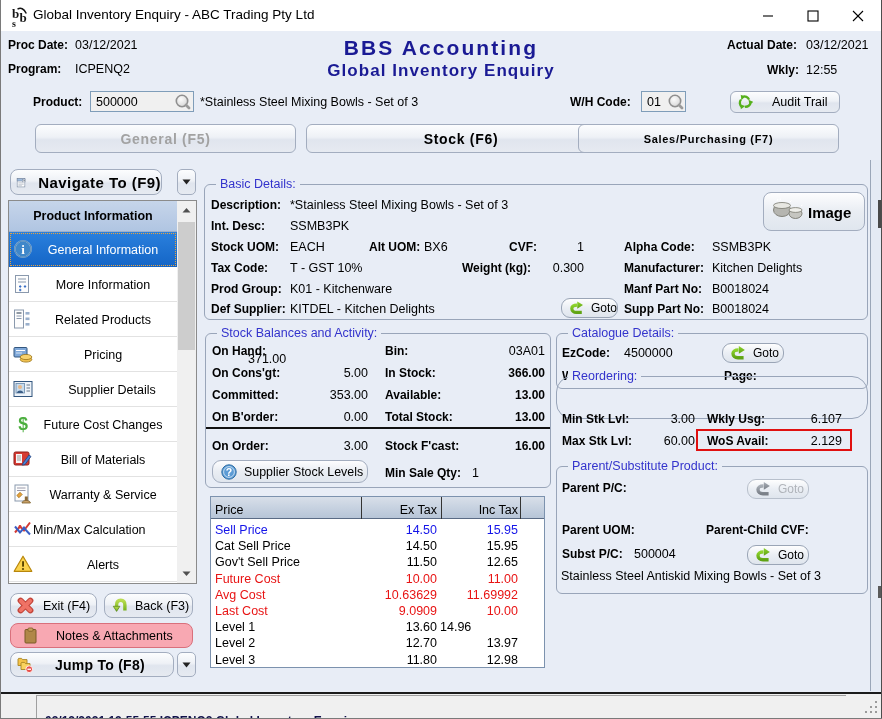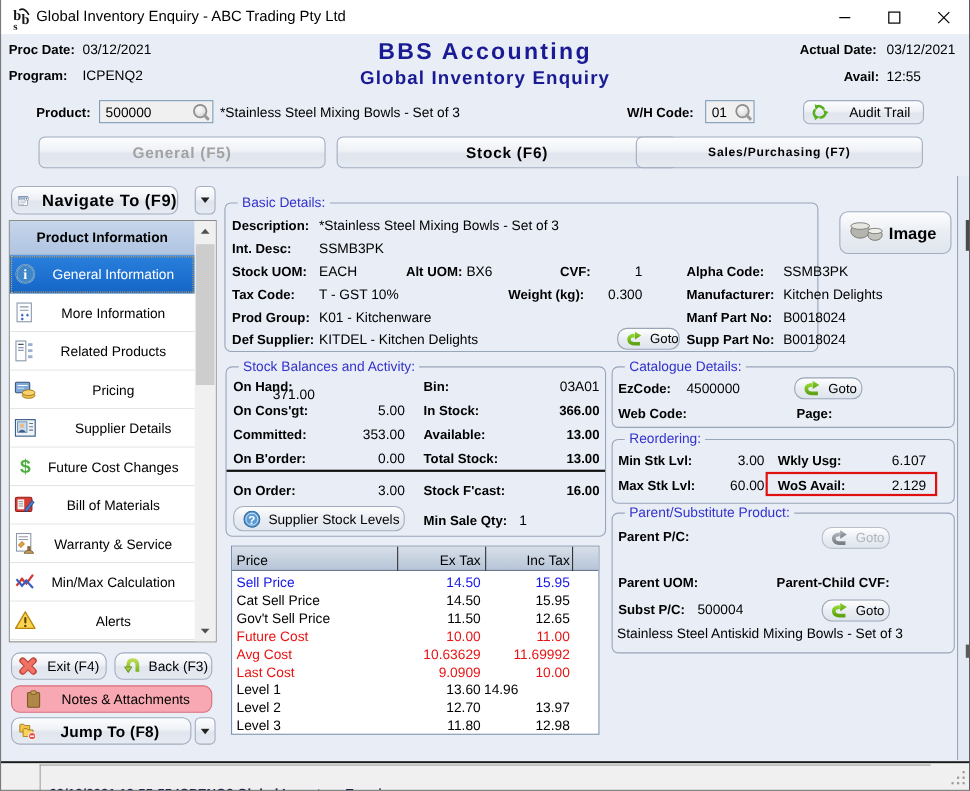--- a/index.html
+++ b/index.html
@@ -54,21 +54,21 @@
 </svg>
 
 <div class="abs lb" style="left:8px;top:38px;">Proc Date:</div>
 <div class="abs" style="left:75px;top:38px;">03/12/2021</div>
 <div class="abs lb" style="left:8px;top:62px;">Program:</div>
 <div class="abs" style="left:75px;top:62px;">ICPENQ2</div>
 <div class="abs b" style="left:241px;top:36px;width:400px;text-align:center;font-size:21px;letter-spacing:2.1px;color:#1a1a94;">BBS Accounting</div>
 <div class="abs b" style="left:241px;top:61px;width:400px;text-align:center;font-size:17px;letter-spacing:1.05px;color:#1a1a94;">Global Inventory Enquiry</div>
 <div class="abs lb" style="left:727px;top:38px;">Actual Date:</div>
 <div class="abs" style="left:806px;top:38px;">03/12/2021</div>
-<div class="abs lb" style="left:767px;top:63px;">Avail:</div>
+<div class="abs lb" style="left:767px;top:63px;">Wkly:</div>
 <div class="abs" style="left:806px;top:63px;">12:55</div>
 
 <div class="abs lb" style="left:33px;top:95px;">Product:</div>
 <div class="abs" style="left:90px;top:91px;width:104px;height:21px;border:1px solid #7f9db9;background:#f0f0f0;">
   <div class="abs" style="left:5px;top:3px;">500000</div>
   <svg class="abs" style="right:2px;top:2px;" width="16" height="16" viewBox="0 0 16 16">
     <defs>
         <radialGradient id="lens1" cx="0.4" cy="0.35" r="0.8">
           <stop offset="0" stop-color="#fbfbfb"></stop>
           <stop offset="0.6" stop-color="#e2e2e2"></stop>
@@ -232,21 +232,21 @@
     <div class="abs" style="left:33px;top:488px;width:140px;text-align:center;color:#000;">Warranty &amp; Service</div>
     <div class="abs" style="left:9px;top:512px;width:168px;height:35px;border-bottom:1px solid #e2e2e2;background:#fff;"></div>
     <div class="abs" style="left:13px;top:519px;">
       <svg width="20" height="20" viewBox="0 0 20 20">
         <path d="M2 13.5 L7 7.5 L11 11.5 L17 3.5" fill="none" stroke="#d43b33" stroke-width="2"></path>
         <path d="M2 7.5 L7 13.5 L11 9 L17 15.5" fill="none" stroke="#3a5fc4" stroke-width="2"></path>
         <circle cx="7" cy="7.5" r="1.4" fill="#d43b33"></circle>
         <circle cx="11" cy="9" r="1.4" fill="#3a5fc4"></circle>
       </svg>
     </div>
-    <div class="abs" style="left:33px;top:523px;width:140px;text-align:center;color:#000;">Min/Max Calculation</div>
+    <div class="abs" style="left:33px;top:523px;width:140px;color:#000;">Min/Max Calculation</div>
     <div class="abs" style="left:9px;top:547px;width:168px;height:35px;border-bottom:1px solid #e2e2e2;background:#fff;"></div>
     <div class="abs" style="left:13px;top:554px;">
       <svg width="20" height="20" viewBox="0 0 20 20">
         <path d="M10 2.2 L18.8 17.3 L1.2 17.3 Z" fill="#fbd34d" stroke="#b8860b" stroke-width="1.2" stroke-linejoin="round"></path>
         <rect x="9.1" y="7" width="1.9" height="5.8" rx="0.9" fill="#5a4500"></rect>
         <circle cx="10" cy="15" r="1.1" fill="#5a4500"></circle>
       </svg>
     </div>
     <div class="abs" style="left:33px;top:558px;width:140px;text-align:center;color:#000;">Alerts</div>
   </div>
@@ -295,21 +295,21 @@
     <rect x="11.4" y="12.6" width="3.6" height="1.3" fill="#ffffff"></rect>
   </svg>
   Jump To (F8)
 </div>
 <div class="btn" style="left:177px;top:652px;width:19px;height:25px;border-radius:5px;">
   <svg width="9" height="6" viewBox="0 0 9 6">
       <path d="M0.5 0.5 L8.5 0.5 L4.5 5.5 Z" fill="#222"></path>
     </svg>
 </div>
 
-<div class="group" style="left:204px;top:184px;width:540px;height:136px;">
+<div class="group" style="left:204px;top:184px;width:664px;height:136px;">
   <div class="glabel">Basic Details:</div>
 </div>
 <div id="basic">
     <div class="abs lb" style="left:211px;top:198px;">Description:</div>
     <div class="abs " style="left:290px;top:198px;color:#000;">*Stainless Steel Mixing Bowls - Set of 3</div>
     <div class="abs lb" style="left:211px;top:219px;">Int. Desc:</div>
     <div class="abs " style="left:290px;top:219px;color:#000;">SSMB3PK</div>
     <div class="abs lb" style="left:211px;top:240px;">Stock UOM:</div>
     <div class="abs " style="left:290px;top:240px;color:#000;">EACH</div>
     <div class="abs lb" style="left:369px;top:240px;">Alt UOM:</div>
@@ -449,21 +449,21 @@
         </defs>
         <path d="M8.5 4.9 C4.6 4.9 3 6.6 3 8.5 C3 10.9 4.9 12.7 7.9 12.7 L13.6 12.7" fill="none" stroke="url(#gg722343)" stroke-width="3.4"></path>
         <path d="M8.8 1.1 L14.9 4.9 L8.8 8.7 Z" fill="url(#gg722343)"></path>
       </svg>
       <span style="color:#000;">Goto</span>
     </div>
     <div class="abs lb" style="left:562px;top:369px;">Web Code:</div>
     <div class="abs lb" style="left:724px;top:369px;">Page:</div>
   </div>
 
-<div class="group" style="left:556px;top:399px;width:312px;height:59px;">
+<div class="group" style="left:556px;top:376px;width:312px;height:43px;border-radius:16px;">
   <div class="glabel">Reordering:</div>
 </div>
 <div id="reorder">
     <div class="abs lb" style="left:562px;top:412px;">Min Stk Lvl:</div>
     <div class="abs " style="top:412px;left:575px;width:120px;text-align:right;">3.00</div>
     <div class="abs lb" style="left:707px;top:412px;">Wkly Usg:</div>
     <div class="abs " style="top:412px;left:722px;width:120px;text-align:right;">6.107</div>
     <div class="abs lb" style="left:562px;top:434px;">Max Stk Lvl:</div>
     <div class="abs " style="top:434px;left:575px;width:120px;text-align:right;">60.00</div>
     <div class="abs lb" style="left:707px;top:434px;">WoS Avail:</div>

